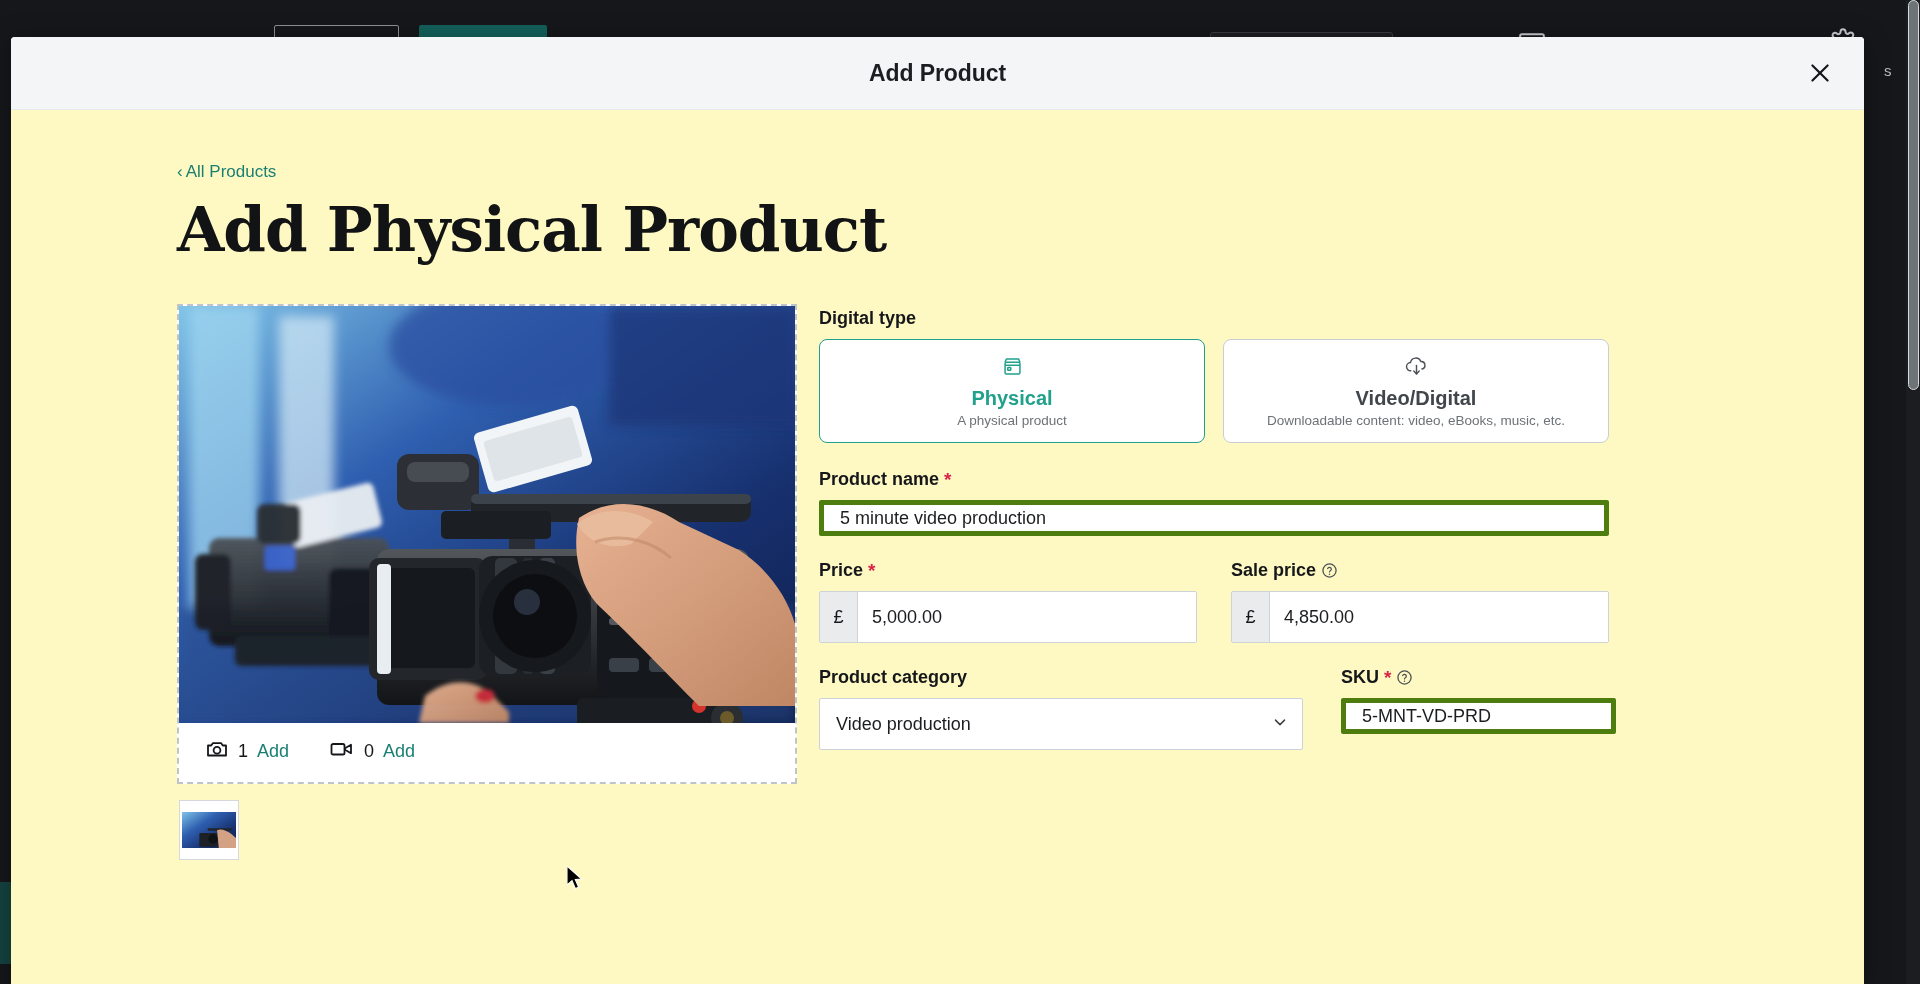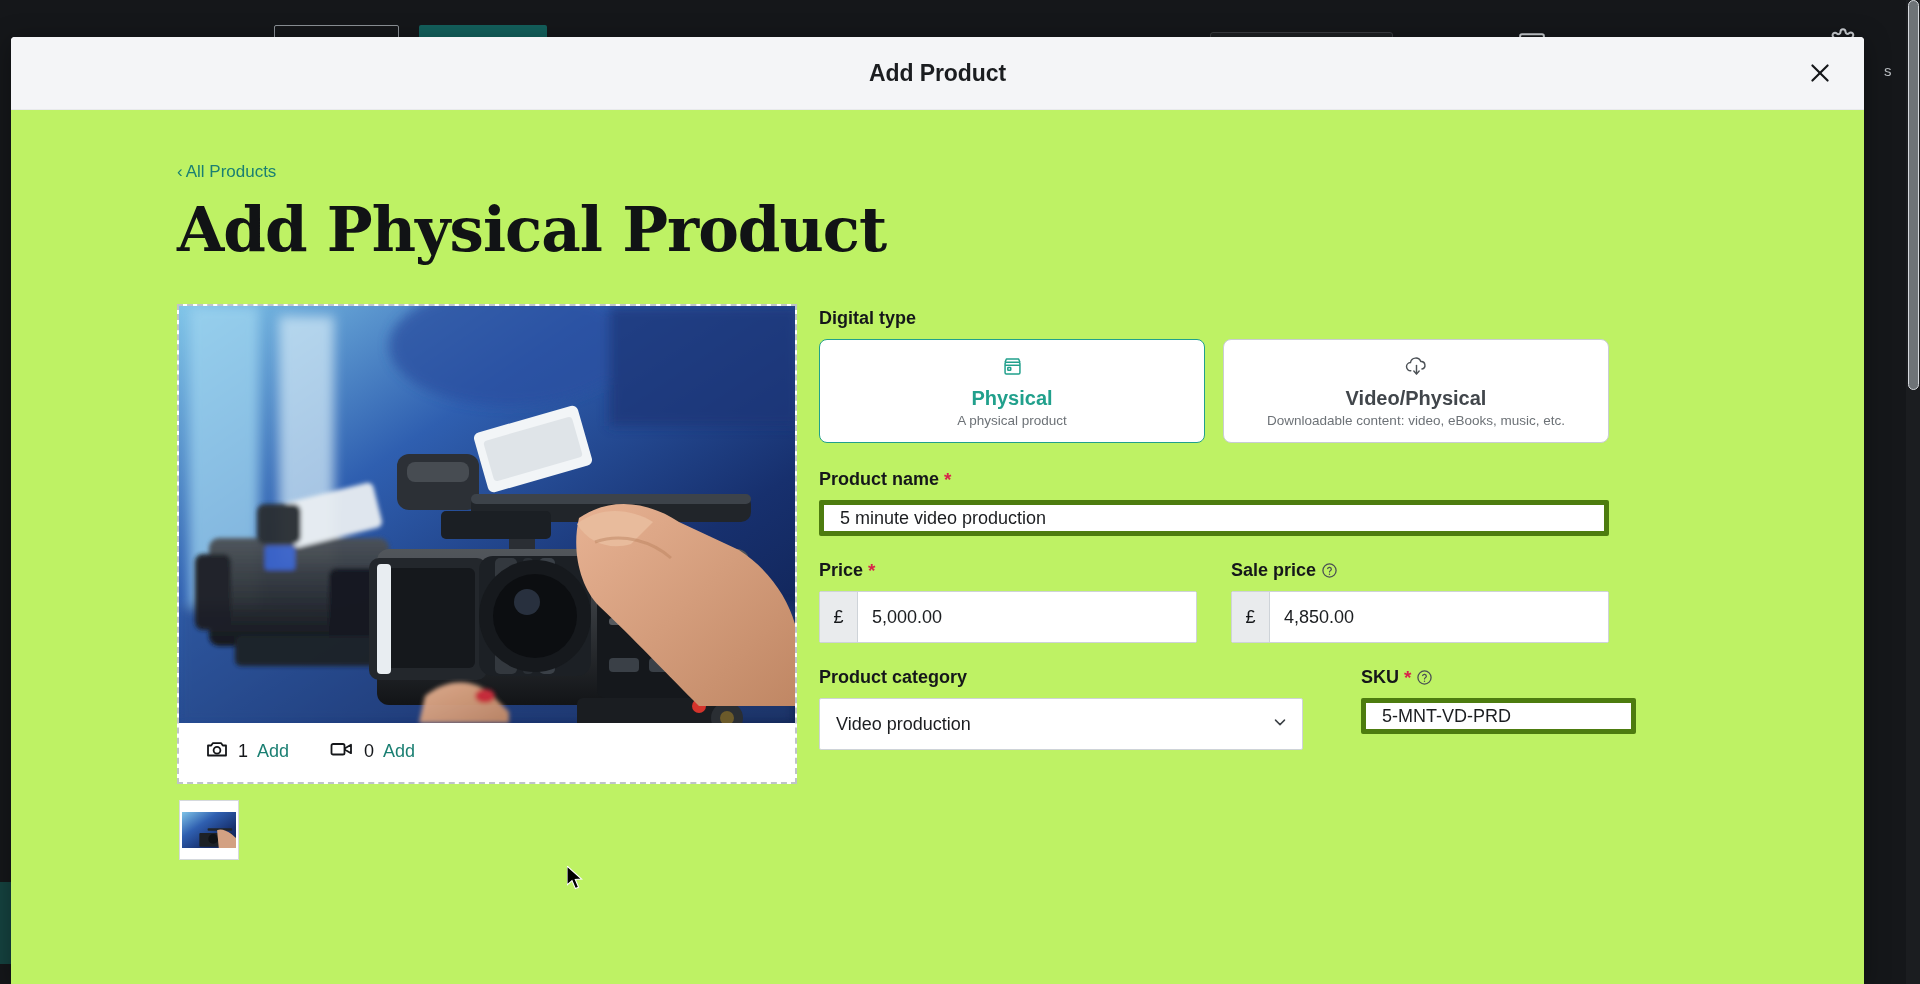--- a/index.html
+++ b/index.html
@@ -127,21 +127,21 @@
     width: 44px; height: 44px;
     display: flex; align-items: center; justify-content: center;
     cursor: pointer;
     color: #15171a;
     background: none; border: none;
   }
 
   .modal-body {
     position: relative;
     height: 874px;
-    background: #bef264;
+    background: #fef9c3;
     padding: 52px 0 0 0;
     overflow: hidden;
   }
   .content-wrap {
     padding-left: 166px;
     padding-right: 120px;
   }
 
   .breadcrumb {
     color: #1a7f72;
@@ -322,21 +322,21 @@
   .select-wrap .chevron {
     position: absolute;
     right: 14px; top: 50%;
     transform: translateY(-50%);
     pointer-events: none;
     color: #3d4247;
   }
 
   .row-sku { display: flex; gap: 22px; }
   .row-sku .cat { flex: 0 0 484px; }
-  .row-sku .sku { flex: 0 0 275px; margin-left: 36px; }
+  .row-sku .sku { flex: 0 0 275px; margin-left: 16px; }
 
   
   #cursor {
     position: absolute;
     left: 567px; top: 866px;
     width: 20px; height: 26px;
     pointer-events: none;
     z-index: 80;
   }
 </style>
@@ -574,21 +574,21 @@
               </div>
 
               <div class="type-card">
                 <span class="tc-icon">
                   <svg width="25" height="21" viewBox="0 0 26 22" fill="none" stroke="currentColor" stroke-width="1.5">
                     <path d="M7 15.5a4.3 4.3 0 0 1-.3-8.6 5.6 5.6 0 0 1 10.8-1 3.9 3.9 0 0 1 1.2 7.7" stroke-linecap="round" stroke-linejoin="round"></path>
                     <line x1="13" y1="10" x2="13" y2="18.6" stroke-linecap="round"></line>
                     <polyline points="10.2,15.8 13,18.8 15.8,15.8" stroke-linecap="round" stroke-linejoin="round"></polyline>
                   </svg>
                 </span>
-                <div class="tc-title">Video/Physical</div>
+                <div class="tc-title">Video/Digital</div>
                 <div class="tc-sub">Downloadable content: video, eBooks, music, etc.</div>
               </div>
             </div>
           </div>
 
           <div class="field-block">
             <div class="field-label">
               <span>Product name</span>
               <span class="req">*</span>
             </div>

